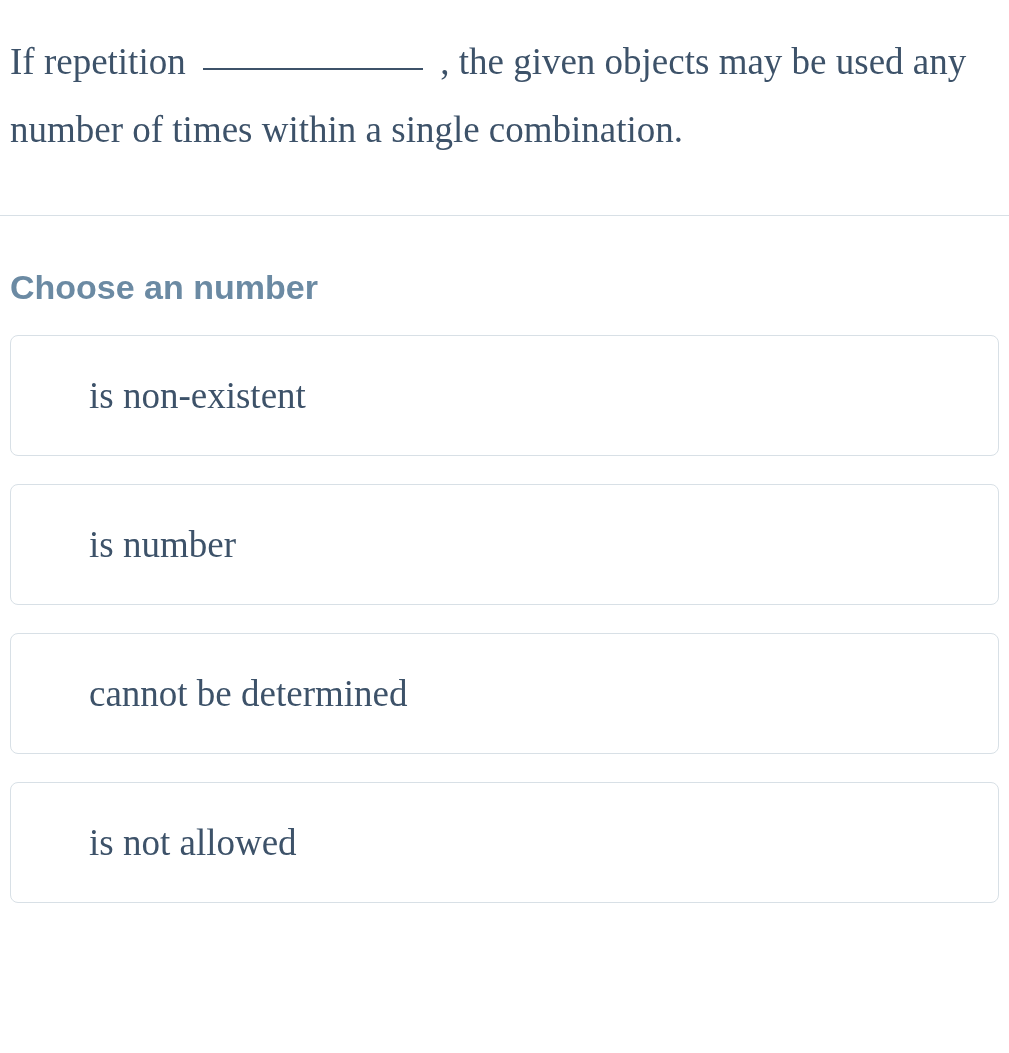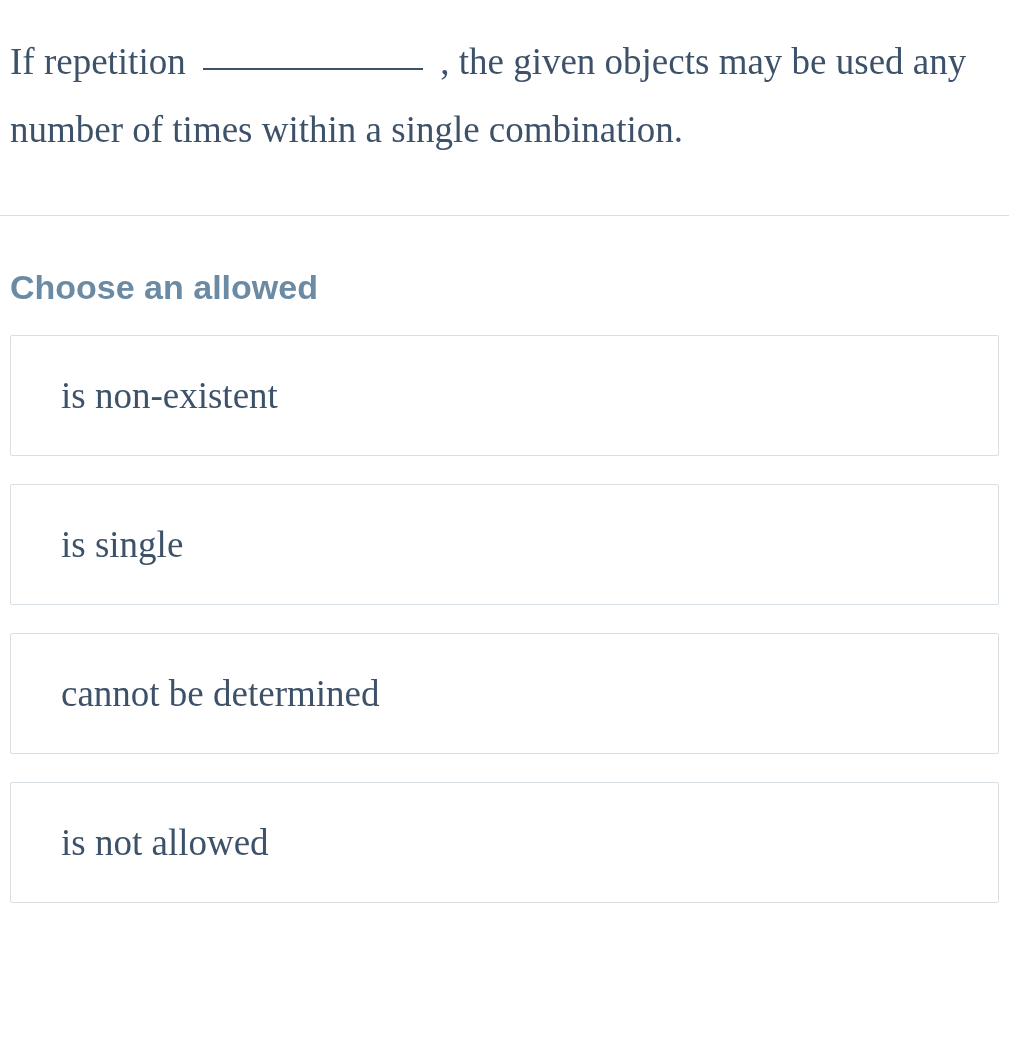--- a/index.html
+++ b/index.html
@@ -39,47 +39,47 @@
       font-size: 34px;
       font-weight: 700;
       color: #6b8aa3;
       padding: 52px 10px 28px 10px;
     }
     .options-container {
       padding: 0 10px;
     }
     .option {
       border: 1px solid #d8e0e6;
-      border-radius: 2px;
-      padding: 38px 50px;
+      border-radius: 8px;
+      padding: 38px 78px;
       margin-bottom: 28px;
       font-size: 37px;
       color: #3d5269;
       cursor: pointer;
       font-weight: 400;
       background: #ffffff;
     }
   </style>
 </head>
 <body>
 
 <div class="question-text">
   <span>If repetition </span><span class="blank-line"></span><span> , the given objects may be used any number of times within a single combination.</span>
 </div>
 
 <hr class="divider">
 
-<div class="prompt-label">Choose an allowed</div>
+<div class="prompt-label">Choose an number</div>
 
 <div class="options-container">
   <div class="option">
     <span>is non-existent</span>
   </div>
   <div class="option">
-    <span>is single</span>
+    <span>is number</span>
   </div>
   <div class="option">
     <span>cannot be determined</span>
   </div>
   <div class="option">
     <span>is not allowed</span>
   </div>
 </div>
 
 </body></html>

